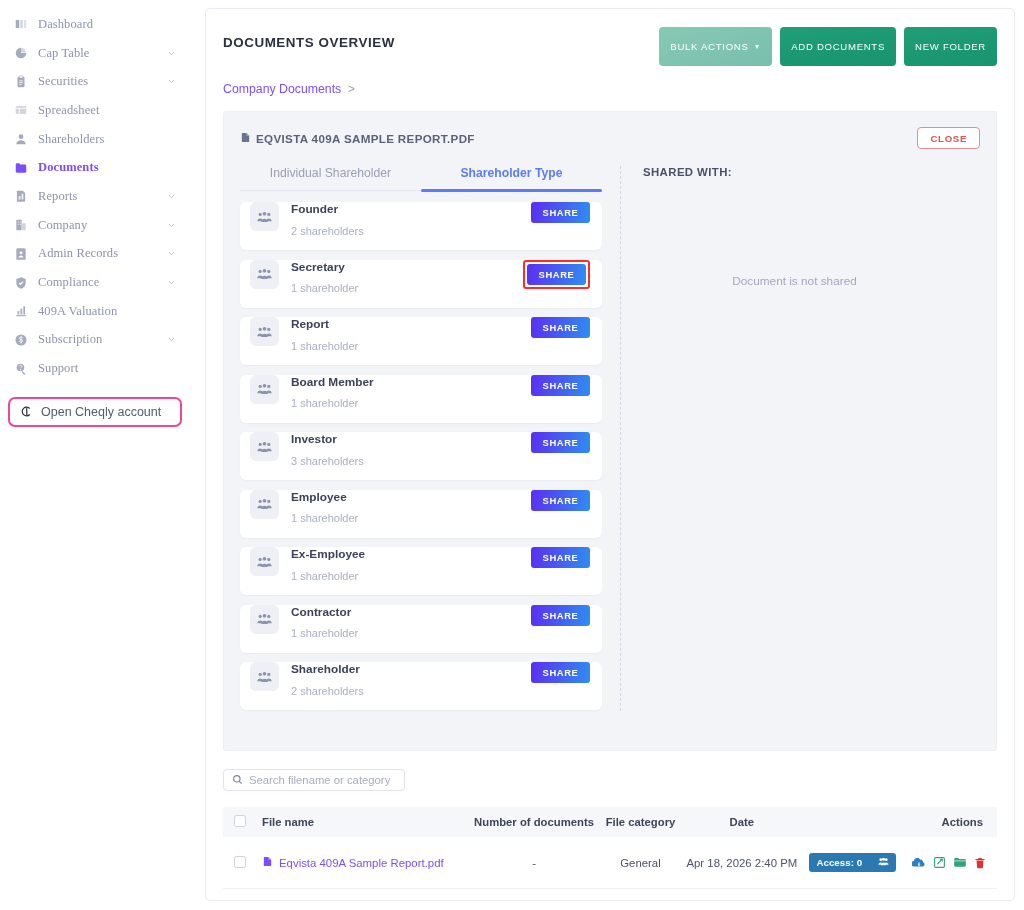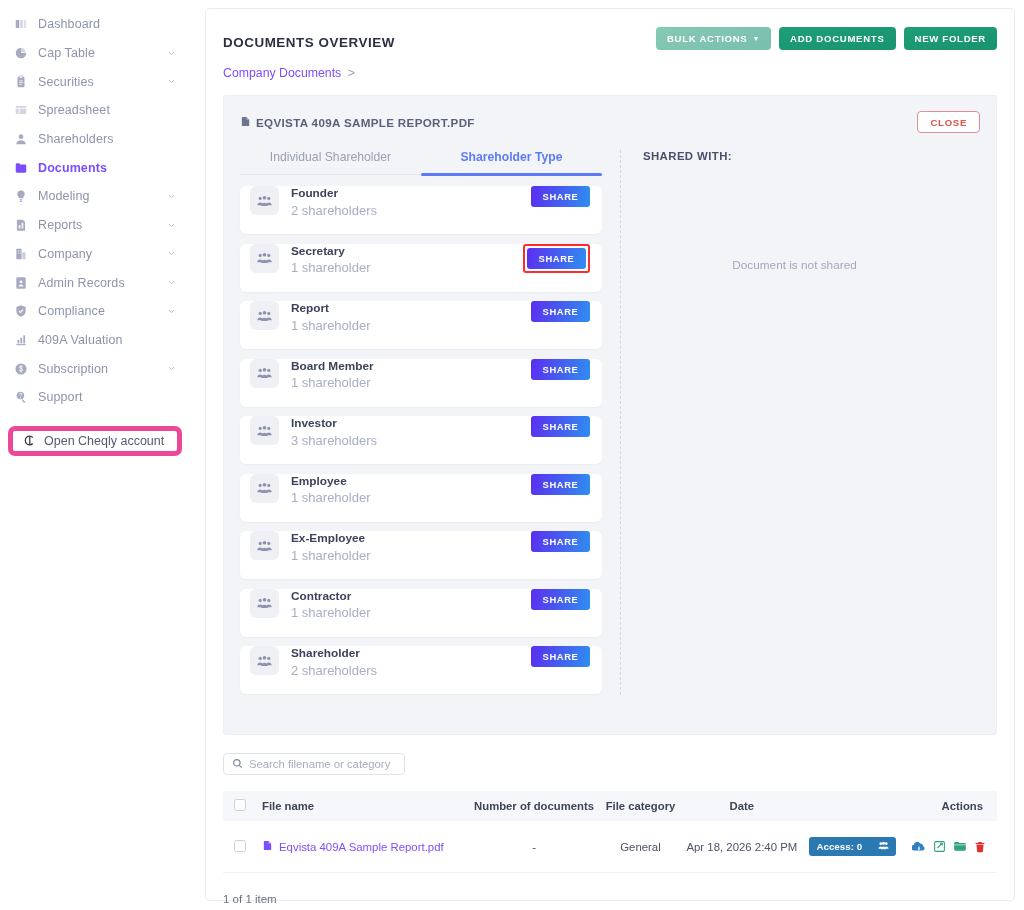--- a/index.html
+++ b/index.html
@@ -19,41 +19,42 @@
     position: relative;
   }
   .nav-item {
     display: flex; align-items: center;
     height: 28.7px;
     padding: 0 14px 0 12px;
     cursor: pointer;
     font-size: 12.5px;
     color: #8e93ab;
     letter-spacing: .1px;
+    font-family: Liberation Serif, serif;
   }
   .nav-item .ico {
     width: 17px; flex: 0 0 17px; height: 14px;
     margin-right: 9px;
     display: flex; align-items: center; justify-content: center;
     color: #a7abc0;
   }
   .nav-item .ico svg { display: block; }
   .nav-item .lbl { flex: 1 1 auto; white-space: nowrap; }
   .nav-item .chev {
     width: 10px; flex: 0 0 10px; height: 10px;
     color: #b9bdcf;
     display: flex; align-items: center; justify-content: center;
   }
   .nav-item.active { color: #7c4dff; font-weight: 600; }
   .nav-item.active .ico { color: #7c4dff; }
 
   .cheqly-btn {
     margin: 14px 8px 0 8px;
     height: 30px;
-    border: 5px solid #ec4899;
+    border: 2px solid #ec4899;
     border-radius: 7px;
     background: #fff;
     display: flex; align-items: center;
     padding: 0 10px;
     font-size: 12.5px;
     color: #555a6e;
     cursor: pointer;
   }
   .cheqly-btn .ico { margin-right: 8px; display:flex; color:#2c3142; }
 
@@ -72,22 +73,22 @@
   }
   .card-head {
     display: flex; align-items: flex-start; justify-content: space-between;
   }
   .page-title {
     font-size: 13.4px; font-weight: 700; color: #2c3142;
     letter-spacing: .55px; padding-top: 8px;
   }
   .head-btns { display: flex; gap: 8px; }
   .btn {
-    height: 23px; border-radius: 4px; border: 0;
-    color: #fff; font-size: 9.6px; font-weight: 700;
+    height: 39px; border-radius: 4px; border: 0;
+    color: #fff; font-size: 9.6px; font-weight: 400;
     letter-spacing: .7px; padding: 0 11px;
     display: flex; align-items: center; gap: 5px;
     cursor: pointer; white-space: nowrap;
     font-family: "Liberation Sans", sans-serif;
   }
   .btn-bulk { background: linear-gradient(160deg,#86c9b4,#79bfae); }
   .btn-green { background: linear-gradient(170deg,#1f9e77,#18946f); }
   .caret { font-size: 7px; line-height: 1; opacity:.9; }
 
   .breadcrumb { margin-top: 16px; font-size: 12.3px; color: #7c4dff; cursor: pointer; }
@@ -150,21 +151,21 @@
     box-shadow: 0 1px 2px rgba(40,46,80,.045);
   }
   .row-ico {
     width: 29px; height: 29px; flex: 0 0 29px;
     border-radius: 6px; background: #eef0f6;
     display: flex; align-items: center; justify-content: center;
     color: #8b93ad; margin-right: 12px;
   }
   .row-txt { flex: 1 1 auto; }
   .row-name { font-size: 11.8px; font-weight: 700; color: #3c4259; line-height: 1.25; }
-  .row-sub { font-size: 13px; color: #a9aec2; margin-top: 2px; }
+  .row-sub { font-size: 11px; color: #a9aec2; margin-top: 8px; }
   .btn-share {
     width: 59px; height: 21px; border: 0; border-radius: 3px;
     background: linear-gradient(100deg,#5b2ef0,#2f8ef0);
     color: #fff; font-size: 9.4px; font-weight: 700; letter-spacing: .6px;
     cursor: pointer; font-family: "Liberation Sans", sans-serif;
     flex: 0 0 59px;
   }
   .share-wrap { position: relative; display: flex; align-items: center; }
   .share-wrap.hl { padding: 4px; }
   .share-wrap.hl::before {
@@ -299,35 +300,20 @@
 
   </div>
   <div class="nav-item active">
     <span class="ico">
             <svg width="14" height="14" viewBox="0 0 24 24" fill="currentColor">
               <path d="M3 6a2 2 0 0 1 2-2h4l2 2h8a2 2 0 0 1 2 2v10a2 2 0 0 1-2 2H5a2 2 0 0 1-2-2z"></path>
             </svg>
           </span>
     <span class="lbl">Documents</span>
 
-  </div>
-  <div class="nav-item">
-    <span class="ico">
-            <svg width="14" height="14" viewBox="0 0 24 24" fill="currentColor">
-              <path d="M12 2a6.5 6.5 0 0 0-4 11.6V16h8v-2.4A6.5 6.5 0 0 0 12 2z"></path>
-              <rect x="9.5" y="17.5" width="5" height="2" rx="1"></rect>
-              <rect x="10" y="20.5" width="4" height="1.8" rx=".9"></rect>
-            </svg>
-          </span>
-    <span class="lbl">Modeling</span>
-    <span class="chev">
-            <svg width="9" height="9" viewBox="0 0 24 24" fill="none" stroke="currentColor" stroke-width="2.6">
-              <path d="M5 8l7 7 7-7"></path>
-            </svg>
-          </span>
   </div>
   <div class="nav-item">
     <span class="ico">
             <svg width="14" height="14" viewBox="0 0 24 24" fill="currentColor">
               <path d="M6 3h9l4 4v14a1 1 0 0 1-1 1H6a1 1 0 0 1-1-1V4a1 1 0 0 1 1-1z"></path>
               <path d="M8 12h3v6H8zM13 8h3v10h-3z" fill="#fff" opacity=".85"></path>
             </svg>
           </span>
     <span class="lbl">Reports</span>
     <span class="chev">

